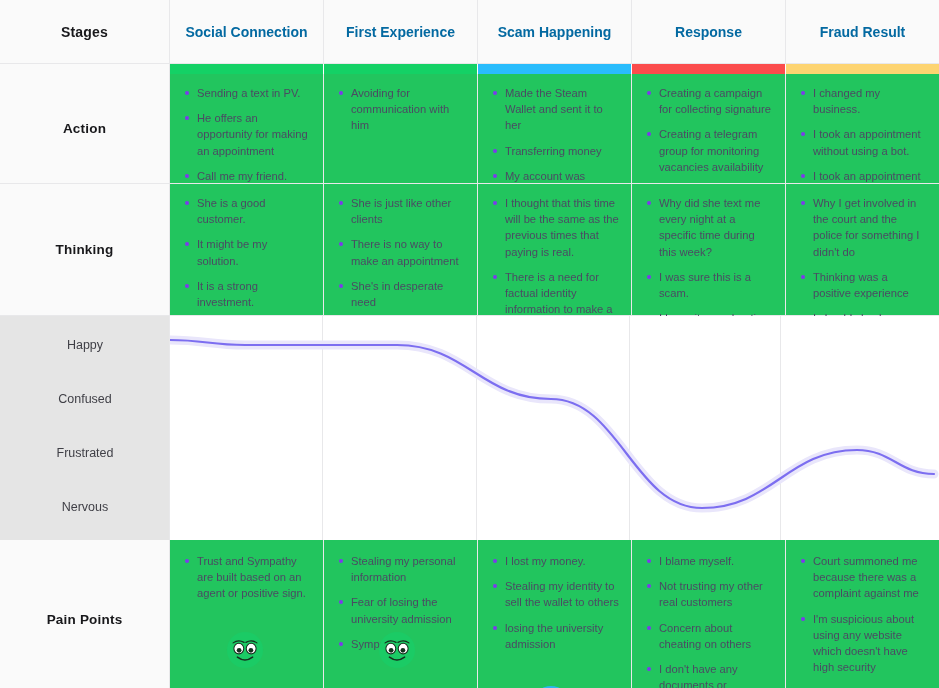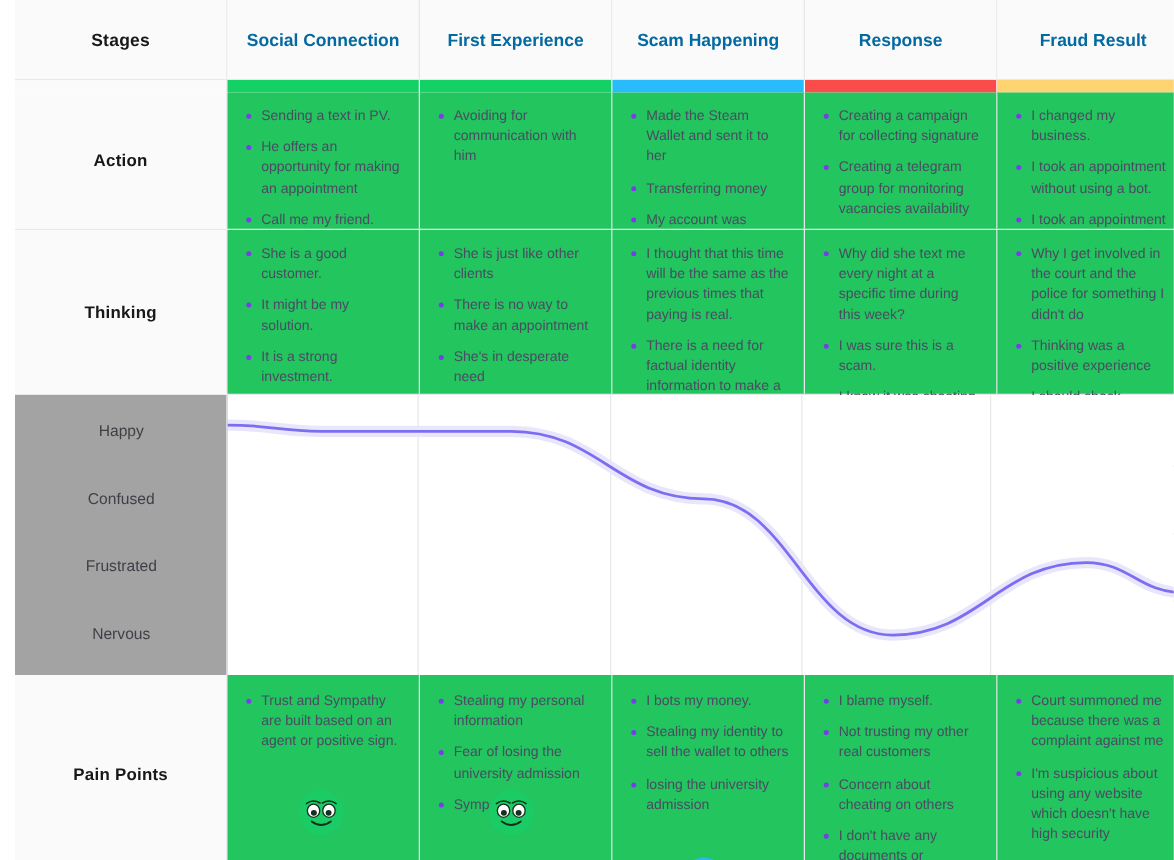--- a/index.html
+++ b/index.html
@@ -2,21 +2,21 @@
 <html><head>
 <meta charset="utf-8">
 <style>
   * { box-sizing: border-box; margin: 0; padding: 0; }
   html, body {
     width: 939px; height: 688px;
     background: #ffffff;
     font-family: "Liberation Sans", sans-serif;
     overflow: hidden;
   }
-  #root { position: relative; width: 939px; height: 688px; background:#fff;padding-left:12px; }
+  #root { position: relative; width: 939px; height: 688px; background:#fff; }
 
   
   .row { display: flex; width: 939px; border-bottom: 1px solid #e8e8ea; }
   .rowlabel {
     width: 170px; flex: 0 0 170px;
     background: #fafafa;
     display: flex; align-items: center; justify-content: center;
     border-right: 1px solid #e8e8ea;
     font-weight: bold; font-size: 13.5px; color: #18181b;
     letter-spacing: .2px;
@@ -67,21 +67,21 @@
 
   #row-action { height: 110px; }
   #row-thinking { height: 132px; }
   #row-pain { min-height: 160px; height: 160px; }
   #row-pain .cellpad { padding-top: 13px; }
 
   
   #chart { position: relative; width: 939px; height: 224px; border-bottom: 1px solid #e8e8ea; }
   #chart .axislabels {
     position:absolute; left:0; top:0; width:170px; height:224px;
-    background:#a3a3a3; border-right:1px solid #e8e8ea;
+    background:#e5e5e5; border-right:1px solid #e8e8ea;
     z-index: 3;
   }
   #chart .axislabel {
     position:absolute; left:0; width:170px;
     text-align:center;
     font-size: 12.5px; color:#3f3f46;
     transform: translateY(-50%);
   }
   #chart .plot {
     position:absolute; left:170px; top:0;
@@ -306,21 +306,21 @@
           <ul class="bullets">
             <li>Stealing my personal information</li>
             <li>Fear of losing the university admission</li>
             <li>Sympathy</li>
           </ul>
         </div>
       </div>
     <div class="cell">
         <div class="cellpad">
           <ul class="bullets">
-            <li>I bots my money.</li>
+            <li>I lost my money.</li>
             <li>Stealing my identity to sell the wallet to others</li>
             <li>losing the university admission</li>
           </ul>
         </div>
       </div>
     <div class="cell">
         <div class="cellpad">
           <ul class="bullets">
             <li>I blame myself.</li>
             <li>Not trusting my other real customers</li>

